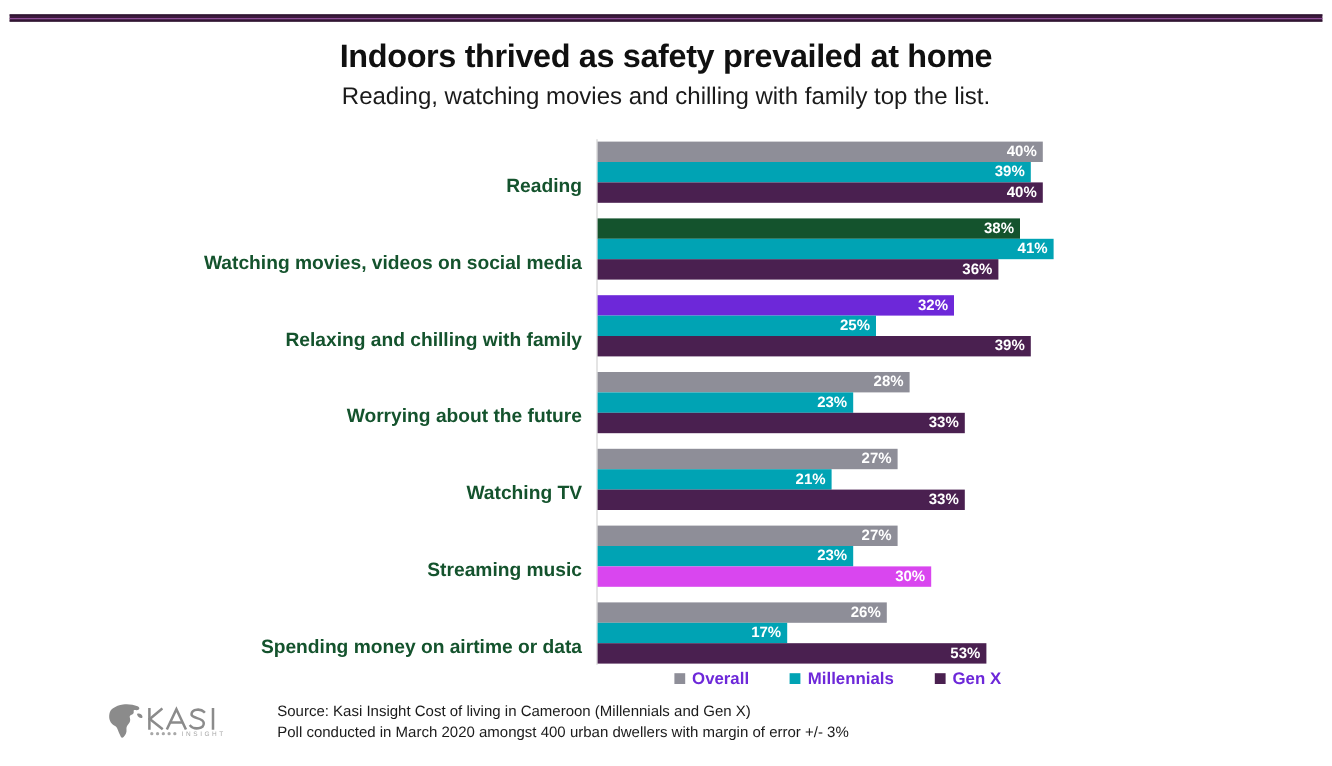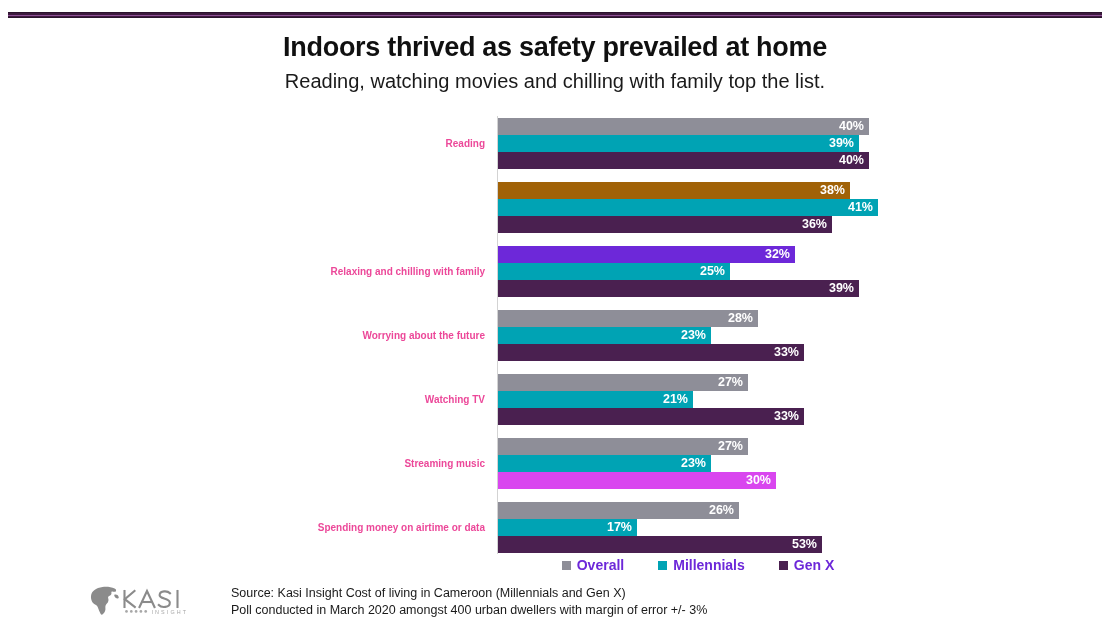--- a/index.html
+++ b/index.html
@@ -78,28 +78,28 @@
   }
   .group {
     position: absolute;
     left: 0;
     width: 1110px;
     height: 51px;
   }
   .cat-label {
     position: absolute;
     left: 0;
-    top: 0;
+    top: 12px;
     width: 485px;
     height: 51px;
     line-height: 51px;
     text-align: right;
-    font-size: 10px;
+    font-size: 16px;
     font-weight: bold;
-    color: #ec4899;
+    color: #14532d;
     white-space: nowrap;
   }
   .bars {
     position: absolute;
     left: 498px;
     top: 0;
     width: 600px;
     height: 51px;
   }
   .bar {
@@ -199,22 +199,23 @@
         </div>
         <div class="bar s1" style="width: 361px; background: rgb(0, 163, 180);">
           <span class="val">39%</span>
         </div>
         <div class="bar s2" style="width: 371px; background: rgb(74, 32, 80);">
           <span class="val">40%</span>
         </div>
       </div>
     </div>
     <div class="group" style="top: 66px;">
-      <div class="bars">
-        <div class="bar s0" style="width: 352px; background: #a16207;">
+      <div class="cat-label">Watching movies, videos on social media</div>
+      <div class="bars">
+        <div class="bar s0" style="width: 352px; background: #14532d;">
           <span class="val">38%</span>
         </div>
         <div class="bar s1" style="width: 380px; background: rgb(0, 163, 180);">
           <span class="val">41%</span>
         </div>
         <div class="bar s2" style="width: 334px; background: rgb(74, 32, 80);">
           <span class="val">36%</span>
         </div>
       </div>
     </div>
@@ -273,21 +274,21 @@
           <span class="val">30%</span>
         </div>
       </div>
     </div>
     <div class="group" style="top: 386px;">
       <div class="cat-label">Spending money on airtime or data</div>
       <div class="bars">
         <div class="bar s0" style="width: 241px; background: rgb(142, 142, 152);">
           <span class="val">26%</span>
         </div>
-        <div class="bar s1" style="width: 139px; background: rgb(0, 163, 180);">
+        <div class="bar s1" style="width: 158px; background: rgb(0, 163, 180);">
           <span class="val">17%</span>
         </div>
         <div class="bar s2" style="width: 324px; background: rgb(74, 32, 80);">
           <span class="val">53%</span>
         </div>
       </div>
     </div>
   </div>
 
 <div id="legend">

